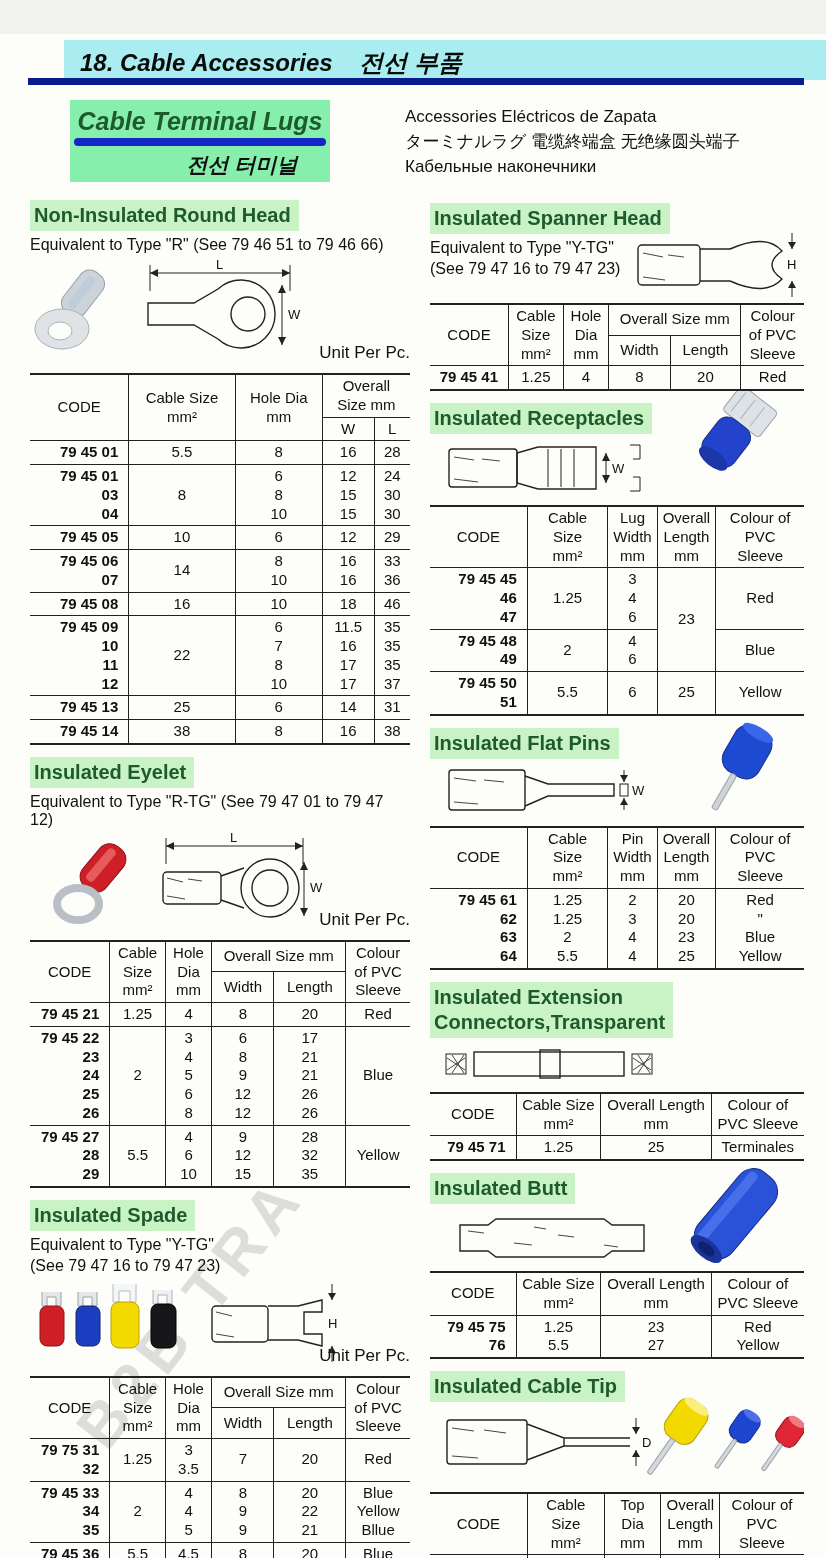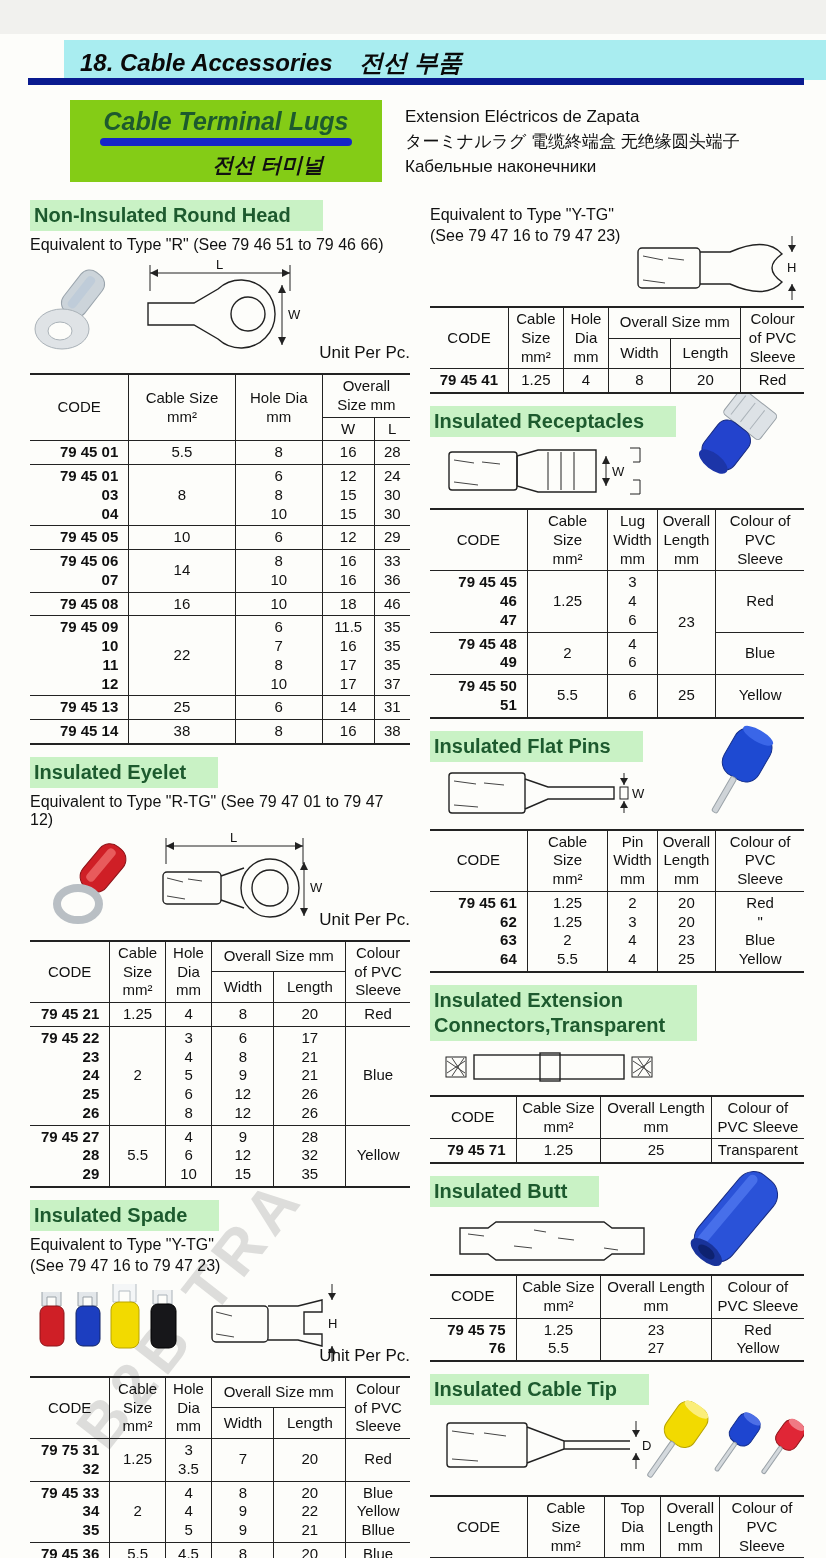--- a/index.html
+++ b/index.html
@@ -2,29 +2,29 @@
 <html><head>
 <meta charset="utf-8">
 <style>
   html,body{margin:0;padding:0;}
   body{width:826px;height:1558px;position:relative;background:#fdfdfa;
        font-family:"Liberation Sans",sans-serif;color:#111;overflow:hidden;}
   .topstrip{position:absolute;left:0;top:0;width:826px;height:34px;background:#f1f1ee;}
   .banner{position:absolute;left:28px;top:40px;width:770px;height:40px;background:#a9edf0;margin-left:36px;}
   .banner-text{font-size:24px;font-weight:bold;font-style:italic;padding:7px 0 0 16px;white-space:pre;color:#0a0a0a;}
   .banner-rule{position:absolute;left:28px;top:78px;width:776px;height:7px;background:#0a1b8f;}
-  .titlebox{position:absolute;left:70px;top:100px;width:312px;height:82px;background:#84cc16;}
+  .titlebox{position:absolute;left:70px;top:100px;width:260px;height:82px;background:#86efac;}
   .titlebox .t1{color:#1d5a2e;font-size:25px;font-weight:bold;font-style:italic;text-align:center;margin-top:7px;}
   .titlebox .bar{width:252px;height:8px;background:#1526c8;margin:2px auto 0;border-radius:4px;}
   .titlebox .t2{font-size:21px;font-weight:bold;font-style:italic;text-align:center;margin-top:5px;padding-left:70px;margin-left:14px;}
   .trans{position:absolute;left:405px;top:104px;font-size:17px;line-height:25px;}
   .col-left{position:absolute;left:30px;top:200px;width:380px;}
   .col-right{position:absolute;left:430px;top:203px;width:374px;}
   h2.sec{display:inline-block;background:#c9f2c5;color:#1d5a2e;font-size:20px;font-weight:bold;
-         margin:0 0 2px 0;padding:3px 32px 3px 4px;white-space:pre-line;line-height:1.25;}
+         margin:0 0 2px 0;padding:3px 8px 3px 4px;white-space:pre-line;line-height:1.25;}
   p.eq{font-size:16px;margin:3px 0;color:#111;}
   .sect{margin-bottom:12px;}
   .fig{position:relative;}
   .unit{position:absolute;right:0;bottom:4px;font-size:17px;}
   table.cat{border-collapse:collapse;width:100%;border-top:2px solid #222;border-bottom:2px solid #222;
             font-size:15px;margin-top:6px;}
   .cat th,.cat td{border:1px solid #222;padding:2px 5px;text-align:center;vertical-align:middle;
                   white-space:pre-line;line-height:1.25;font-weight:normal;}
   .cat tr>th:first-child,.cat tr>td:first-child{border-left:none;}
   .cat tr>th:last-child,.cat tr>td:last-child{border-right:none;}
@@ -47,21 +47,21 @@
   <div class="banner-text">18. Cable Accessories    전선 부품</div>
 </div>
 <div class="banner-rule"></div>
 
 <div class="titlebox">
   <div class="t1">Cable Terminal Lugs</div>
   <div class="bar"></div>
   <div class="t2">전선 터미널</div>
 </div>
 <div class="trans">
-  <div>Extension Eléctricos de Zapata</div>
+  <div>Accessories Eléctricos de Zapata</div>
   <div>ターミナルラグ 電缆終端盒 无绝缘圆头端子</div>
   <div>Кабельные наконечники</div>
 </div>
 
 <div class="wm">B2B TRA</div>
 
 <div class="col-left">
 
   <div class="sect">
     <h2 class="sec">Non-Insulated Round Head</h2>
@@ -386,20 +386,21 @@
         </tbody>
       </table>
   </div>
 
 </div>
 
 <div class="col-right">
 
   <div class="sect">
     <div class="fig" style="min-height:94px;">
+      <h2 class="sec">Insulated Spanner Head</h2>
       <p class="eq">Equivalent to Type "Y-TG"</p>
       <p class="eq">(See 79 47 16 to 79 47 23)</p>
       <svg class="absr" style="right:0;top:28px;" width="170" height="70" viewBox="0 0 170 70">
         <rect class="dg" x="4" y="14" width="62" height="40" rx="4"></rect>
         <path class="spk" d="M9 22 l20 4 M9 46 l22 3 M34 24 l16 2"></path>
         <path class="dg" d="M66 18 H96 Q132 2 148 20 Q138 27 138 34 Q138 41 148 48 Q132 66 96 50 H66"></path>
         <line class="dg2" x1="158" y1="2" x2="158" y2="18"></line>
         <polygon points="158,18 154,11 162,11" fill="#222"></polygon>
         <line class="dg2" x1="158" y1="50" x2="158" y2="66"></line>
         <polygon points="158,50 154,57 162,57" fill="#222"></polygon>
@@ -602,21 +603,21 @@
 mm</th>
             <th>Colour of
 PVC Sleeve</th>
           </tr>
         </thead>
         <tbody>
           <tr>
             <td>79 45 71</td>
             <td>1.25</td>
             <td>25</td>
-            <td>Transparent</td>
+            <td>Terminales</td>
           </tr>
         </tbody>
       </table>
   </div>
 
   <div class="sect">
     <div class="fig" style="min-height:92px;">
       <h2 class="sec">Insulated Butt</h2>
       <svg class="absr" style="right:0;top:-12px;" width="140" height="110" viewBox="0 0 140 110">
         <g transform="rotate(40 70 55)">

